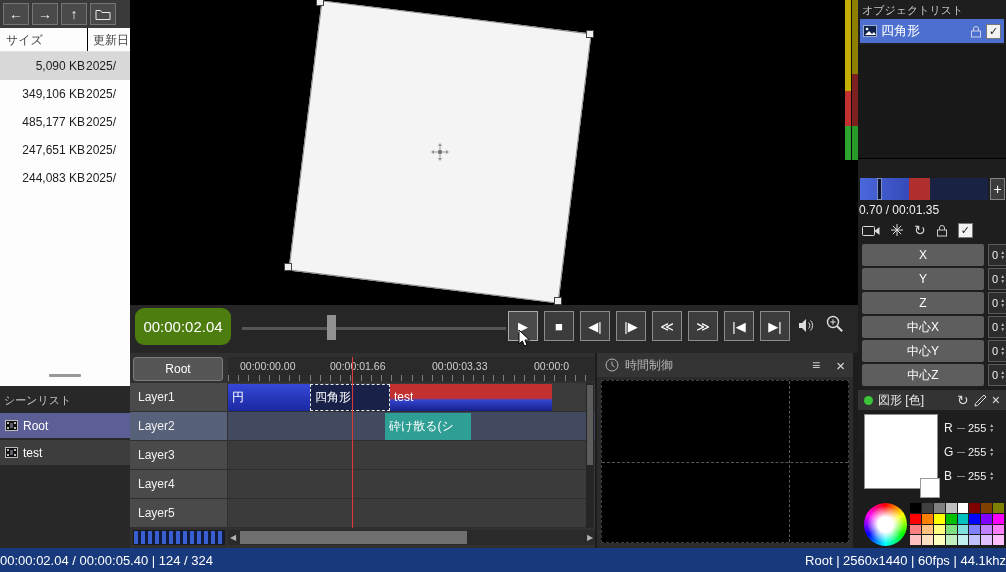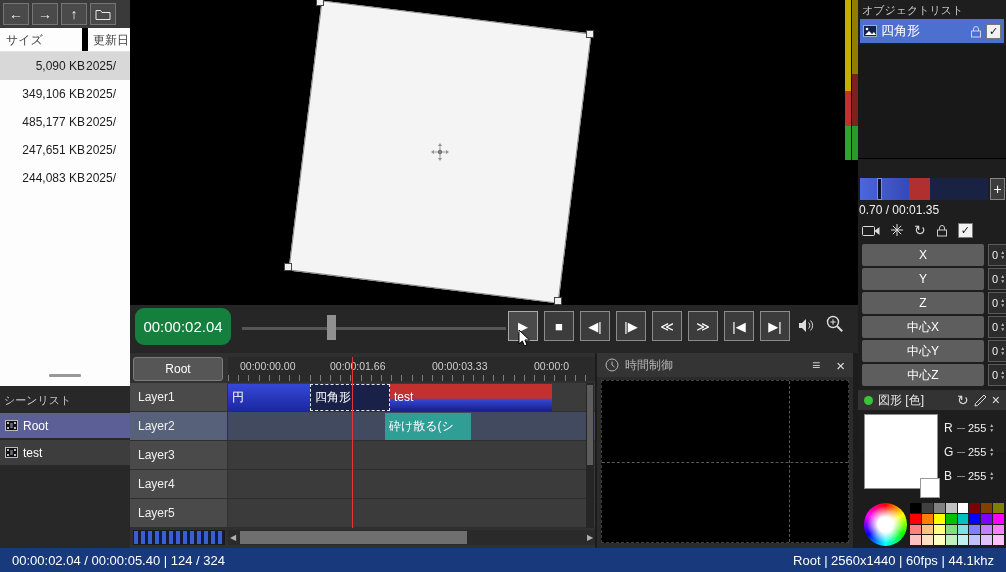--- a/index.html
+++ b/index.html
@@ -6,21 +6,21 @@
   html,body { background:#000; }
   #app { position:relative; width:1006px; height:572px; background:#1c1c1c; overflow:hidden;
          font-family:"Liberation Sans","DejaVu Sans",sans-serif; color:#eee; }
   button { font-family:inherit; border:none; background:none; padding:0; cursor:default; }
 
   
   .nav-bar { position:absolute; left:0; top:0; width:130px; height:28px; background:#3a3a3a; display:flex; gap:3px; padding:3px; }
   .nav-btn { width:26px; height:22px; background:#4a4a4a; border:1px solid #757575; color:#f0f0f0; font-size:14px; display:flex; align-items:center; justify-content:center; }
   .file-list { position:absolute; left:0; top:28px; width:130px; height:358px; background:#fdfdfd; overflow:hidden; }
   .fl-header { display:flex; height:24px; border-bottom:1px solid #e2e2e2; color:#444; font-size:12px; }
-  .fl-h-size { width:88px; border-right:6px solid #000000; padding:4px 0 0 6px; }
+  .fl-h-size { width:88px; border-right:1px solid #000000; padding:4px 0 0 6px; }
   .fl-h-date { flex:1; padding:4px 0 0 5px; white-space:nowrap; }
   .fl-row { display:flex; height:28px; align-items:center; font-size:12px; color:#1d1d1d; white-space:nowrap; }
   .fl-row.sel { background:#d8d8d8; }
   .fl-size { width:85px; text-align:right; }
   .fl-date { padding-left:1px; }
   .fl-grip { position:absolute; left:49px; bottom:9px; width:32px; height:3px; background:#989898; border-radius:1px; }
 
   
   .scene-panel { position:absolute; left:0; top:386px; width:130px; height:162px; background:#282828; }
   .scene-title { font-size:11px; color:#c8c8c8; padding:7px 0 5px 4px; }
@@ -28,21 +28,21 @@
   .scene-item.sel { background:#5c5f96; }
 
   
   .preview { position:absolute; left:130px; top:0; width:728px; height:305px; background:#000; overflow:hidden; }
   .shape { position:absolute; left:174px; top:16px; width:272px; height:272px; background:#f4f4f4; border:1px solid #8a8a8a; transform:rotate(7deg); }
   .handle { position:absolute; width:8px; height:8px; background:#f0f0f0; border:1px solid #444; }
   .move-handle { position:absolute; }
 
   
   .transport { position:absolute; left:130px; top:305px; width:728px; height:48px; background:#262626; }
-  .timecode { position:absolute; left:5px; top:3px; width:96px; height:37px; background:#15803d; border-radius:9px; font-size:15px; color:#fff; display:flex; align-items:center; justify-content:center; }
+  .timecode { position:absolute; left:5px; top:3px; width:96px; height:37px; background:#4d7c0f; border-radius:9px; font-size:15px; color:#fff; display:flex; align-items:center; justify-content:center; }
   .seek-track { position:absolute; left:112px; top:22px; width:264px; height:3px; background:#565656; }
   .seek-thumb { position:absolute; left:197px; top:10px; width:9px; height:25px; background:#909090; }
   .t-btn { position:absolute; top:6px; width:30px; height:30px; background:#3c3c3c; border:1px solid #8c8c8c; color:#fff; font-size:13px; display:flex; align-items:center; justify-content:center; }
   .t-btn.hov { background:#4a4a4a; border-color:#aaa; }
   .spk { position:absolute; left:668px; top:13px; }
   .zoomi { position:absolute; left:696px; top:10px; }
   .cursor { position:absolute; left:388px; top:24px; z-index:20; }
 
   
   .timeline { position:absolute; left:130px; top:353px; width:465px; height:195px; background:#303030; overflow:hidden; }
@@ -113,21 +113,21 @@
   .ch-l { font-size:12px; color:#f0f0f0; width:10px; }
   .ch-dash { width:8px; height:1px; background:#888; }
   .ch-v { font-size:11px; color:#f0f0f0; }
   .cp-swatch2 { position:absolute; left:62px; top:478px; width:20px; height:20px; background:#fff; border:1px solid #9a9a9a; z-index:2; }
   .cp-wheel { position:absolute; left:6px; top:503px; width:43px; height:43px; border-radius:50%;
               background:radial-gradient(circle,#fff 0%,#fff 25%,rgba(255,255,255,0) 62%),conic-gradient(#f00,#ff0,#0f0,#0ff,#00f,#f0f,#f00); }
   .cp-palette { position:absolute; left:52px; top:503px; width:94px; height:42px; display:grid; grid-template-columns:repeat(8,1fr); grid-auto-rows:1fr; gap:1px; }
   .pal-cell { width:100%; height:100%; }
 
   
-  .status { position:absolute; left:0; top:548px; width:1006px; height:24px; background:#18397c; display:flex; align-items:center; justify-content:space-between; padding:0 12px; font-size:13px; color:#fff; }
+  .status { position:absolute; left:0; top:548px; width:1006px; height:24px; background:#18397c; display:flex; align-items:center; justify-content:space-between; padding:0 0; font-size:13px; color:#fff; }
 </style>
 </head>
 <body>
 
 <div id="app">
 
   <div class="nav-bar">
     <button class="nav-btn">
         <span>←</span>
       </button>

